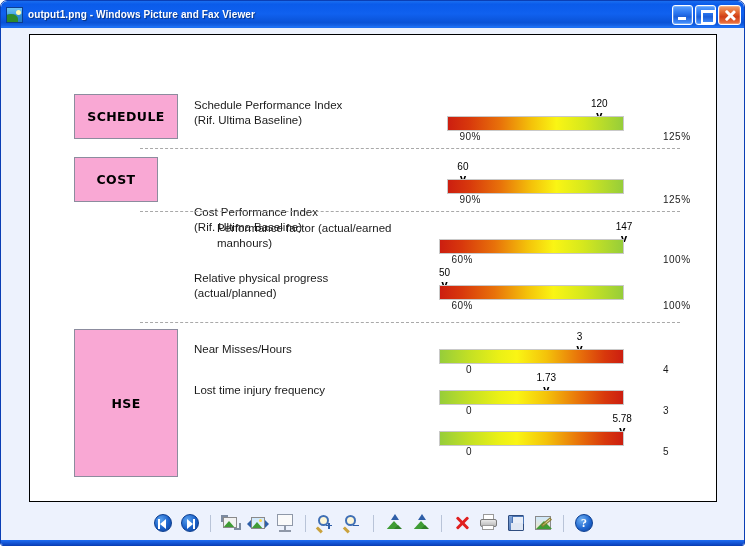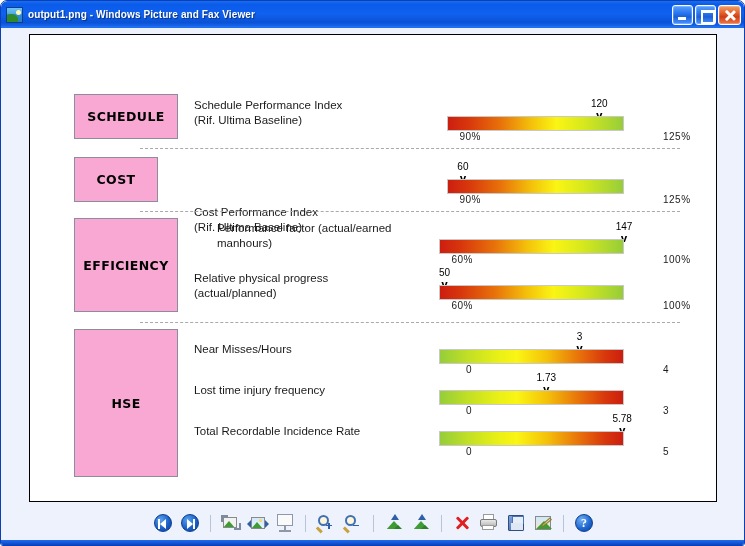--- a/index.html
+++ b/index.html
@@ -376,21 +376,20 @@
           <span>60</span>
           <span class="caret">v</span>
         </div>
         <div class="bar fwd" style="width:177px;"></div>
         <div class="min-lbl" style="left:-29px; width:27px;">90%</div>
         <div class="max-lbl" style="left:180px;">125%</div>
       </div>
 
       <div class="divider" style="top:176px;"></div>
 
-      <div class="cat-box" style="left:44px; top:183px; width:104px; height:94px;">EFFICIENCY</div>
 
       <div class="kpi-label" style="left:160px; top:186px; width:230px;margin-left:27px;">Performance factor (actual/earned
 manhours)</div>
       <div class="gauge" style="left:409px; top:190px; width:185px;">
         <div class="marker" style="left:100%;">
           <span>147</span>
           <span class="caret">v</span>
         </div>
         <div class="bar fwd" style="width:185px;"></div>
         <div class="min-lbl" style="left:-29px; width:27px;">60%</div>
@@ -428,21 +427,20 @@
       <div class="gauge" style="left:409px; top:341px; width:185px;">
         <div class="marker" style="left:58%;">
           <span>1.73</span>
           <span class="caret">v</span>
         </div>
         <div class="bar rev" style="width:185px;"></div>
         <div class="min-lbl" style="left:-14px; width:11px;">0</div>
         <div class="max-lbl" style="left:188px;">3</div>
       </div>
 
-      <div class="kpi-label" style="left:164px; top:389px; width:230px;">Total Recordable Incidence Rate</div>
       <div class="gauge" style="left:409px; top:382px; width:185px;">
         <div class="marker" style="left:99%;">
           <span>5.78</span>
           <span class="caret">v</span>
         </div>
         <div class="bar rev" style="width:185px;"></div>
         <div class="min-lbl" style="left:-14px; width:11px;">0</div>
         <div class="max-lbl" style="left:188px;">5</div>
       </div>
 

